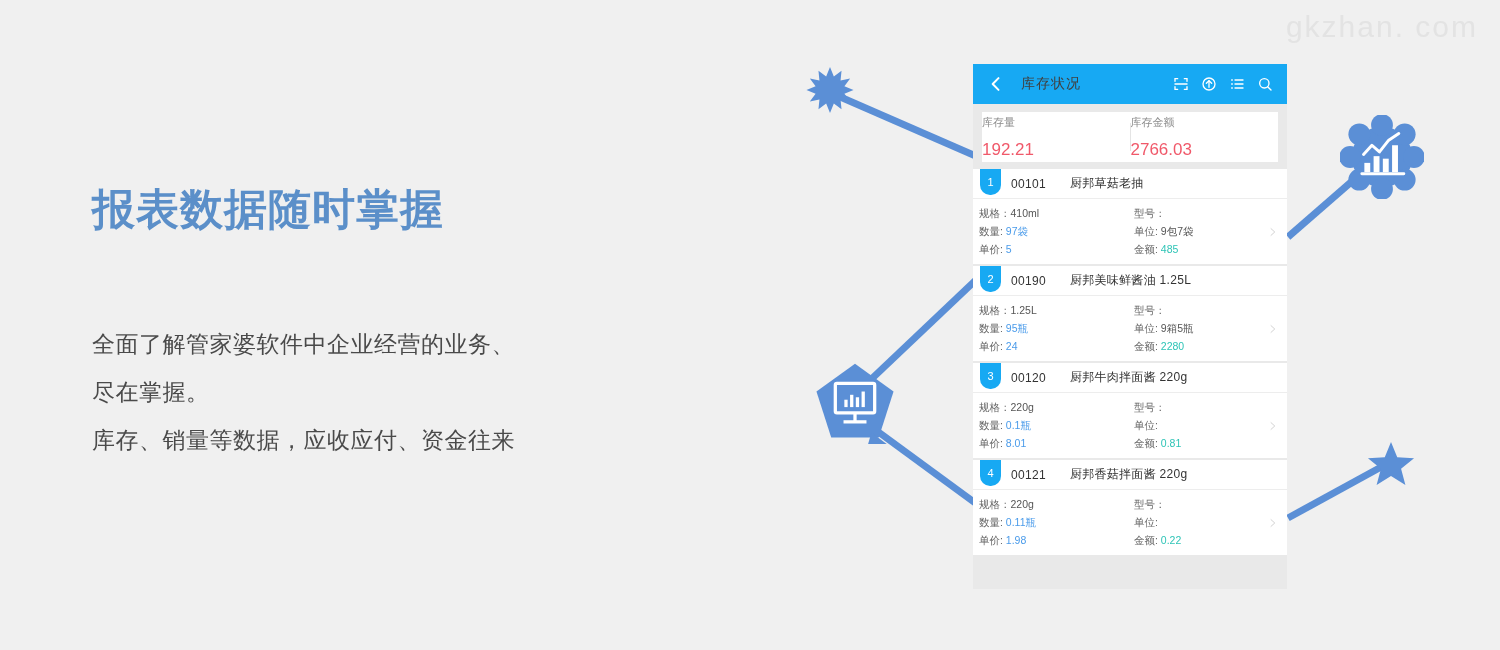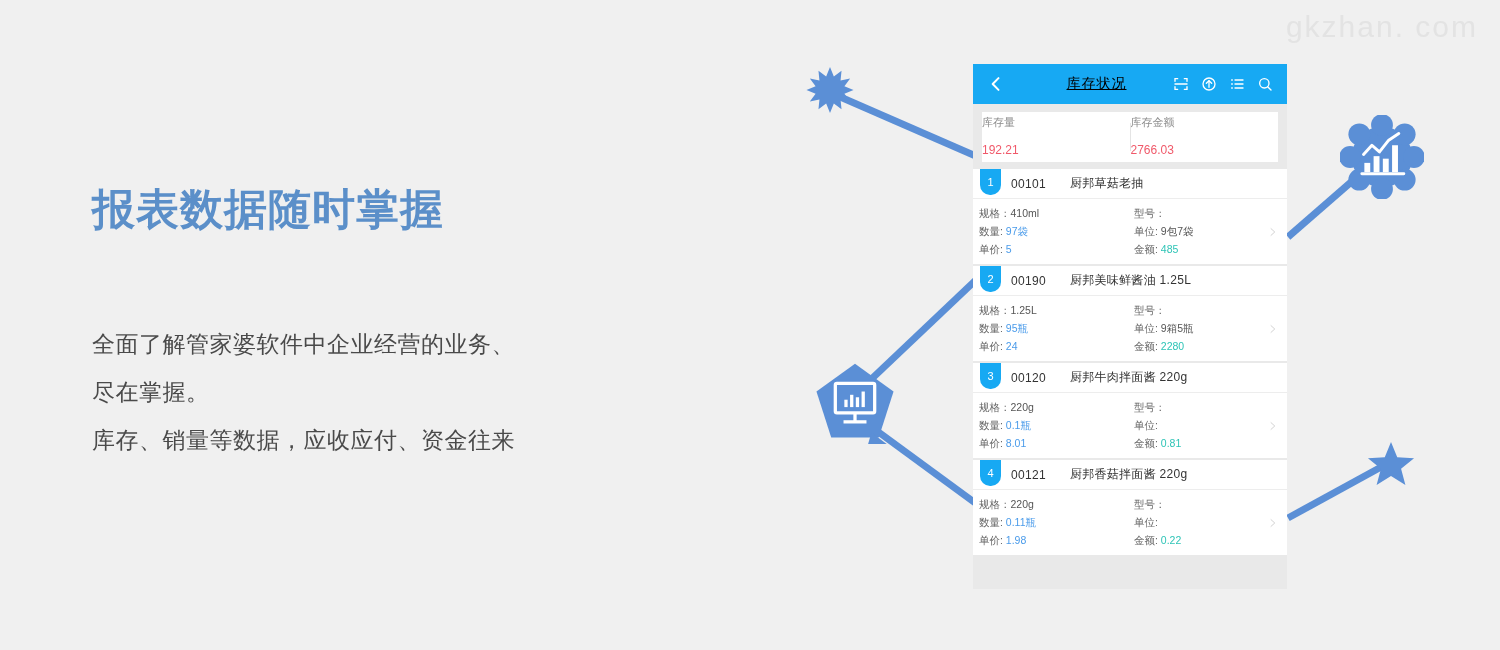--- a/index.html
+++ b/index.html
@@ -86,26 +86,25 @@
   .back-icon {
     width: 22px;
     height: 22px;
     flex: 0 0 22px;
     display: flex;
     align-items: center;
     justify-content: center;
   }
   .header-title {
     flex: 1;
-    text-align: center;
+    text-align: left;
     font-size: 14px;
-    color: #000000;
+    color: #404040;
     letter-spacing: 1px;
     padding-left: 14px;
-    text-decoration: underline;
   }
   .header-icons {
     display: flex;
     align-items: center;
     gap: 11px;
     flex: 0 0 auto;
     padding-right: 2px;
   }
   .hicon {
     width: 17px;
@@ -126,21 +125,21 @@
   .stat {
     flex: 1;
     text-align: left;
   }
   .stat-label {
     font-size: 11px;
     color: #8c8c8c;
     line-height: 16px;
   }
   .stat-value {
-    font-size: 12px;
+    font-size: 17px;
     color: #f0596a;
     line-height: 22px;
     margin-top: 9px;
   }
   .stat-div {
     width: 1px;
     height: 28px;
     background: #e4e4e4;
   }
 

